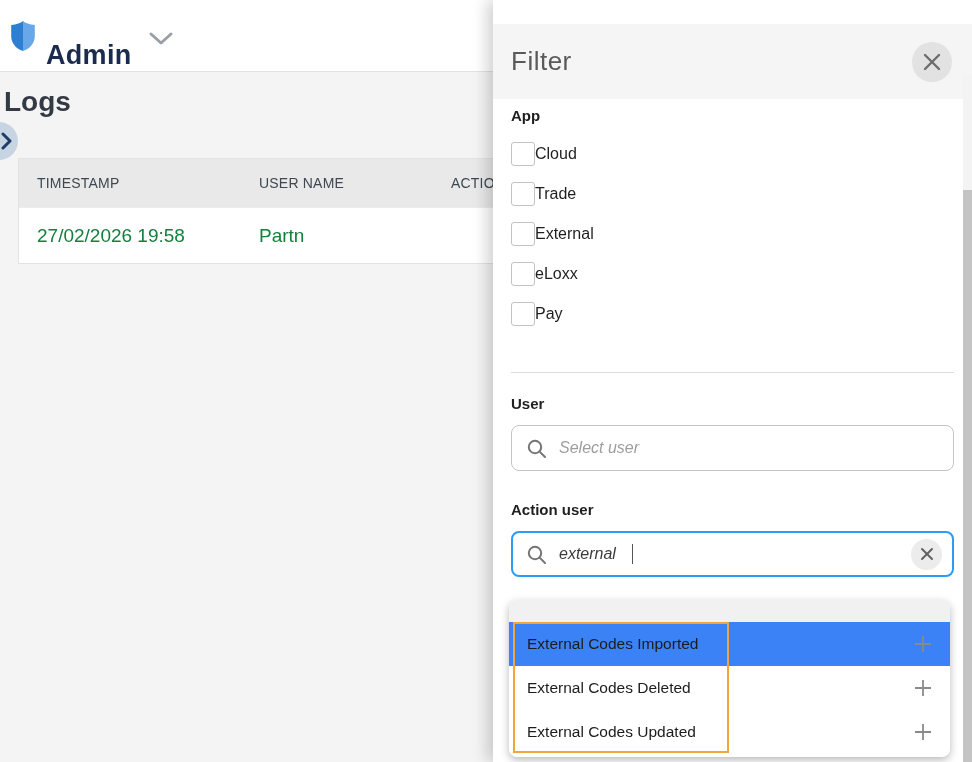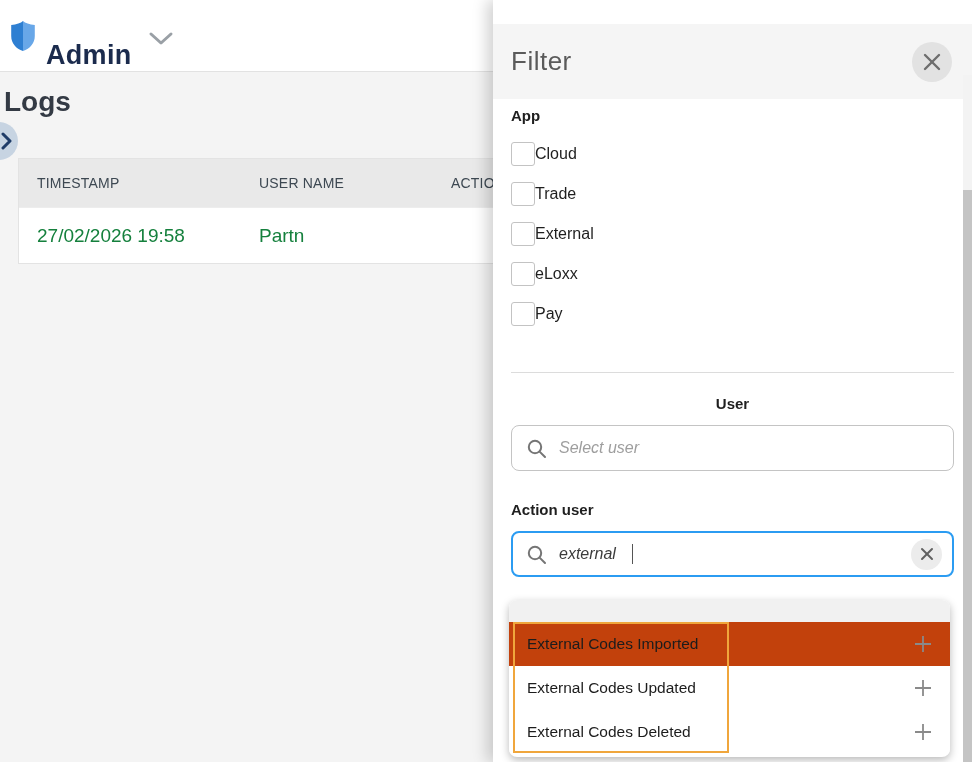--- a/index.html
+++ b/index.html
@@ -57,21 +57,21 @@
   .section-label { font-size:15px; font-weight:700; color:#1f1f1f; }
   .lbl-app { margin-top:0; }
   .check-list { margin-top:10px; }
   .check-row { display:flex; align-items:center; height:40px; gap:0; cursor:pointer; }
   .checkbox {
     width:24px; height:24px; border:1px solid #c3c3c3; border-radius:3px;
     background:#fff; flex:none;
   }
   .check-label { font-size:16px; color:#1f1f1f; }
   .divider { border:none; border-top:1px solid #dcdcdc; margin-top:38px; }
-  .lbl-user { margin-top:22px;text-align:center; }
+  .lbl-user { margin-top:22px; }
   .search-box {
     margin-top:13px; height:46px; border:1px solid #c4c4c4; border-radius:8px;
     display:flex; align-items:center; padding:0 10px 0 14px; gap:12px; background:#fff;font-style:italic;
   }
   .search-box.focused { border:2px solid #2b9cf2; padding-left:13px; }
   .placeholder { font-size:16px; color:#9e9e9e; }
   .input-text { font-size:16px; color:#3c3c3c; }
   .caret { width:1.5px; height:20px; background:#555; margin-left:4px; animation:blink 1.1s steps(1) infinite; }
   @keyframes blink { 50% { opacity:0; } }
   .lbl-action { margin-top:30px; }
@@ -85,21 +85,21 @@
   .dropdown {
     position:absolute; left:16px; top:600px; width:441px; height:157px;
     background:#ffffff; border-radius:8px; overflow:hidden;
     box-shadow:0 3px 9px rgba(0,0,0,.28); z-index:6;
   }
   .dropdown-pad { height:22px; background:#f1f1f1; }
   .option-row {
     height:44px; display:flex; align-items:center; justify-content:space-between;
     padding:0 16px 0 18px; cursor:pointer; background:#ffffff;
   }
-  .option-row.hover { background:#c2410c; }
+  .option-row.hover { background:#3b82f6; }
   .option-label { font-size:15.5px; color:#1c1c1c; }
   .highlight-box {
     position:absolute; left:20px; top:622px; width:216px; height:131px;
     border:2px solid #f0a63c; z-index:7; pointer-events:none;
   }
 
   
   .scrollbar { position:absolute; right:0; top:75px; bottom:0; width:9px; background:#f3f3f3; z-index:8; }
   .scroll-thumb { position:absolute; top:115px; bottom:0; left:0; right:0; background:#c4c4c4; }
 
@@ -228,30 +228,30 @@
     <div class="option-row hover">
       <span class="option-label">External Codes Imported</span>
       <span>
         <svg width="22" height="22" viewBox="0 0 22 22">
           <line x1="11" y1="3" x2="11" y2="19" stroke="#8a8a8a" stroke-width="1.8"></line>
           <line x1="3" y1="11" x2="19" y2="11" stroke="#8a8a8a" stroke-width="1.8"></line>
         </svg>
       </span>
     </div>
     <div class="option-row">
-      <span class="option-label">External Codes Updated</span>
+      <span class="option-label">External Codes Deleted</span>
       <span>
         <svg width="22" height="22" viewBox="0 0 22 22">
           <line x1="11" y1="3" x2="11" y2="19" stroke="#8a8a8a" stroke-width="1.8"></line>
           <line x1="3" y1="11" x2="19" y2="11" stroke="#8a8a8a" stroke-width="1.8"></line>
         </svg>
       </span>
     </div>
     <div class="option-row">
-      <span class="option-label">External Codes Deleted</span>
+      <span class="option-label">External Codes Updated</span>
       <span>
         <svg width="22" height="22" viewBox="0 0 22 22">
           <line x1="11" y1="3" x2="11" y2="19" stroke="#8a8a8a" stroke-width="1.8"></line>
           <line x1="3" y1="11" x2="19" y2="11" stroke="#8a8a8a" stroke-width="1.8"></line>
         </svg>
       </span>
     </div>
   </div>
 
   <div class="highlight-box"></div>

